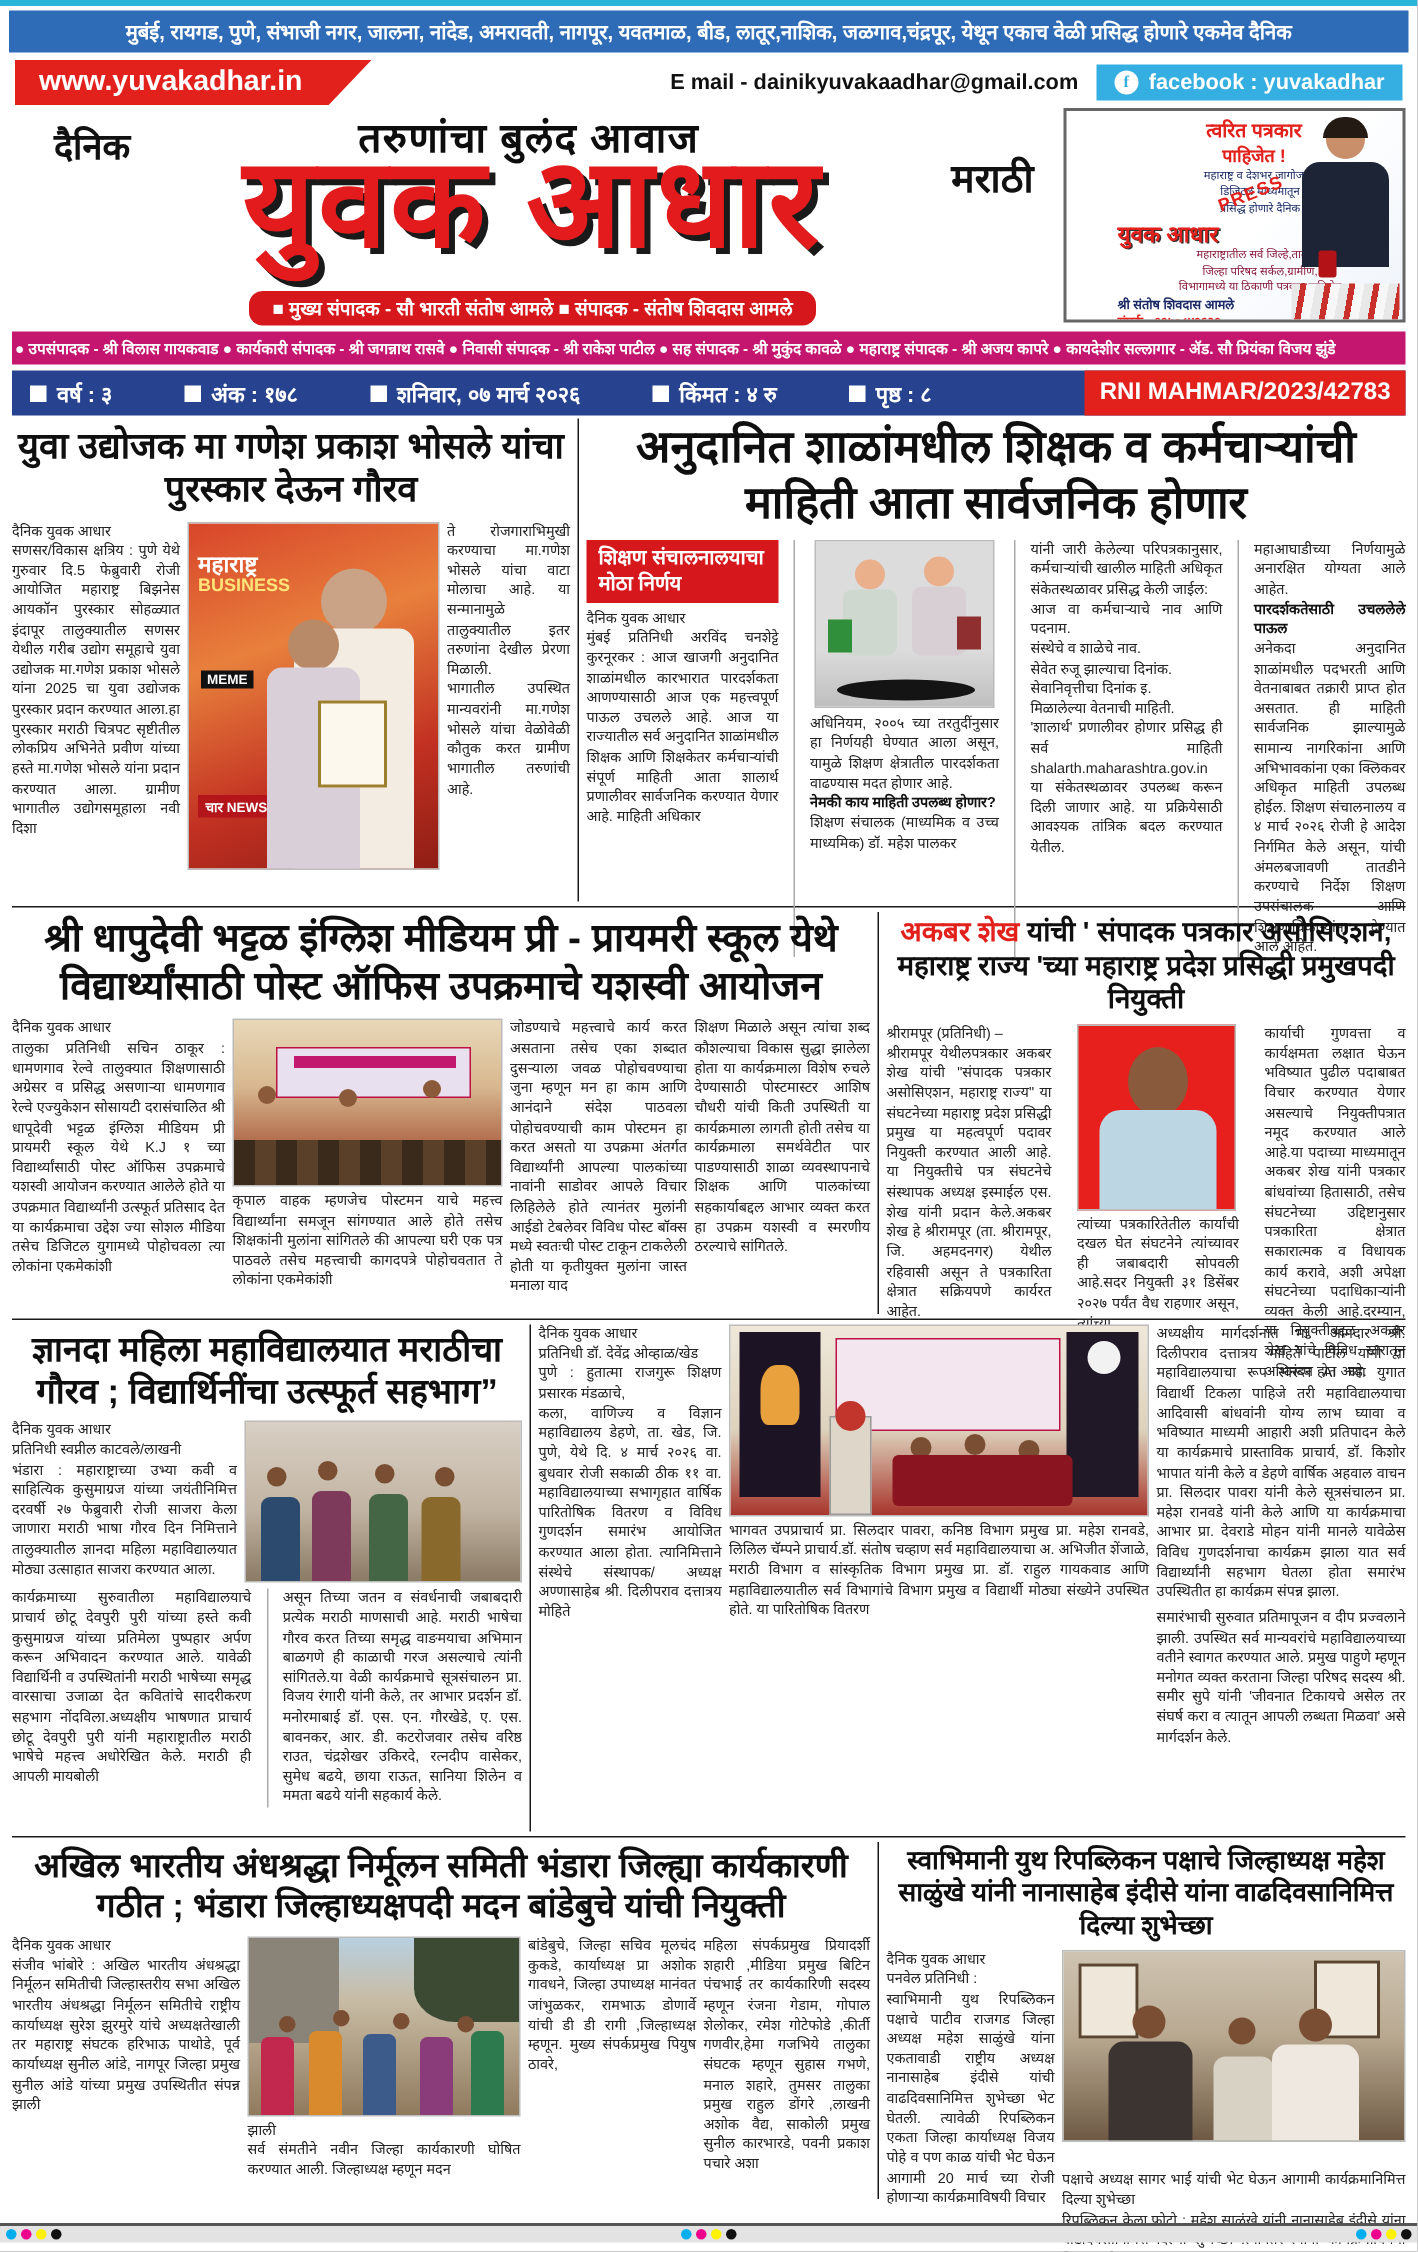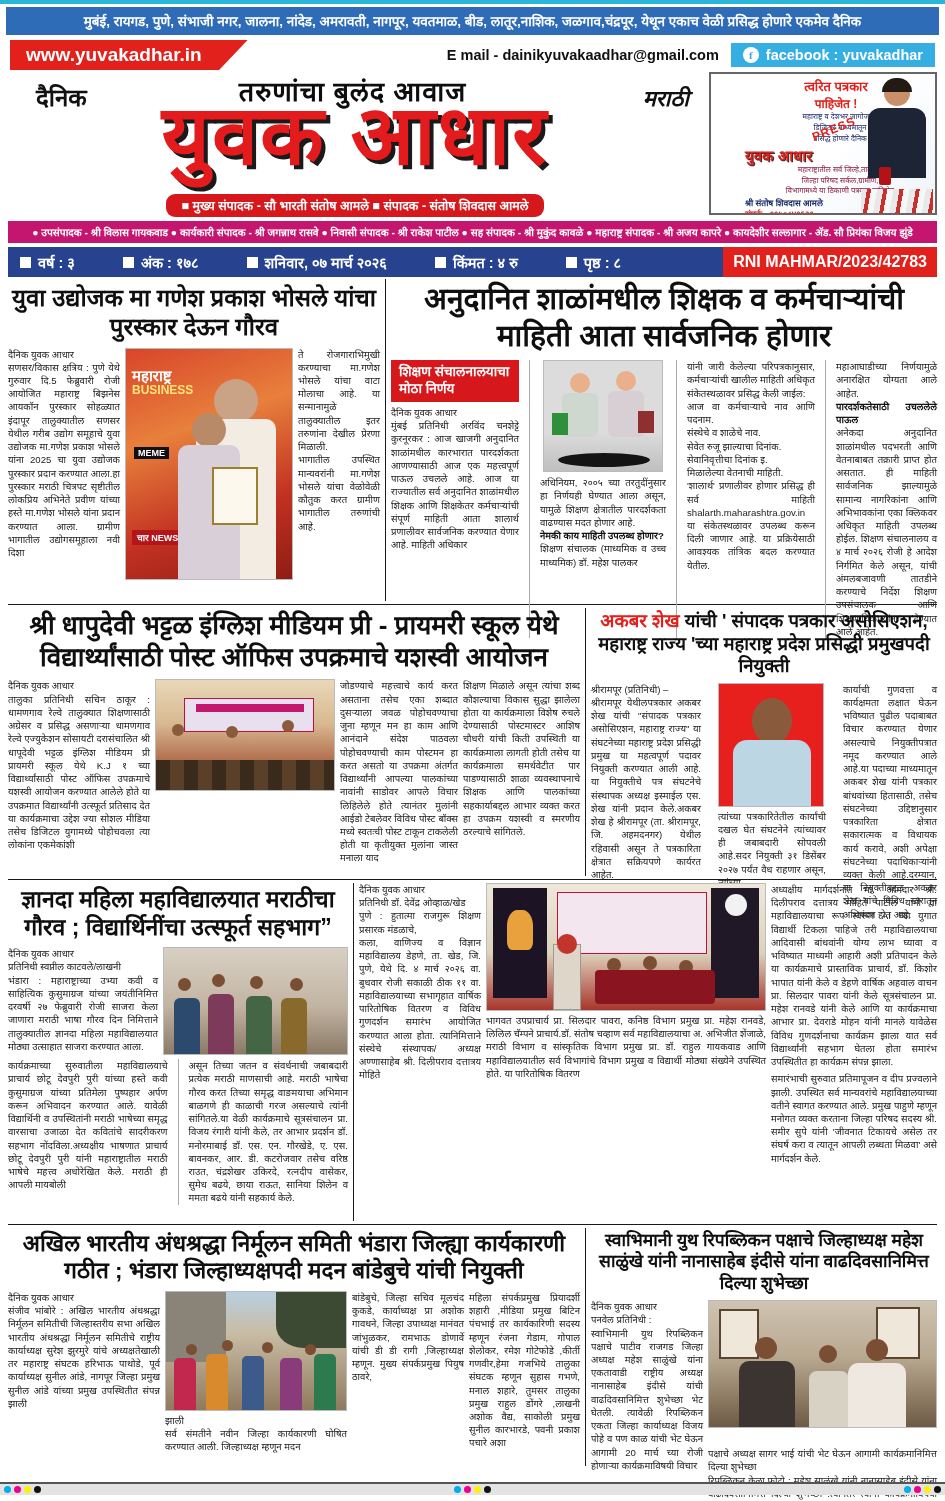--- a/index.html
+++ b/index.html
@@ -10,40 +10,40 @@
   .contact-row { display:flex; align-items:center; margin:5px 10px 0 10px; gap:12px; }
   .web-box { background:#e2211c; color:#fff; font-weight:bold; font-size:19px; padding:4px 46px 4px 16px; clip-path:polygon(0 0,100% 0,88% 100%,0 100%); }
   .contact-mail { font-size:14.5px; font-weight:bold; color:#111; margin-left:auto;}
   .fb-box { background:#35aee2; color:#fff; font-weight:bold; font-size:14.5px; padding:4px 12px; display:flex; gap:7px; align-items:center;}
   .fb-circle { width:16px; height:16px; border-radius:50%; background:#fff; color:#35aee2; font-weight:bold; font-size:11px; display:flex; align-items:center; justify-content:center; font-family:"Liberation Serif", serif;}
   
   .masthead { position:relative; height:145px; margin:2px 8px 0 8px; }
   .mh-daily { position:absolute; left:28px; top:8px; font-size:24px; font-weight:bold; color:#111;}
   .mh-tagline { position:absolute; left:0; right:240px; top:0; text-align:center; font-size:27px; font-weight:900; color:#0d0d0d; letter-spacing:1px;}
   .mh-title { position:absolute; left:0; right:235px; top:22px; text-align:center; font-size:83px; font-weight:900; color:#e41b1d; text-shadow:4px 4px 0 #1a1a1a; line-height:1; letter-spacing:2px;}
-  .mh-lang { position:absolute; right:248px; top:10px; font-size:22px; font-weight:bold; color:#111;font-style:italic;}
+  .mh-lang { position:absolute; right:248px; top:28px; font-size:26px; font-weight:bold; color:#111;}
   .mh-editors { position:absolute; left:0; right:235px; bottom:0; text-align:center;}
   .mh-editors span.bar { display:inline-block; background:#d6181c; color:#fff; font-size:12.5px; font-weight:bold; padding:3px 16px; border-radius:9px;}
   
   .adbox { position:absolute; right:0; top:0; width:228px; height:143px; border:2px solid #666; background:linear-gradient(135deg,#ffffff 55%, #eef4fb 100%); overflow:hidden; font-size:8px;padding-left:26px;}
   .ad-t1 { color:#e2211c; font-weight:900; font-size:13px; text-align:center; padding-top:3px;}
   .ad-t2 { color:#e2211c; font-weight:900; font-size:12px; text-align:center;}
   .ad-small { color:#1b2a66; font-weight:normal; font-size:7.5px; text-align:center; padding-left:8px; line-height:1.45;}
   .ad-logo { color:#e2211c; font-weight:900; font-size:15px; padding-left:8px; text-shadow:1px 1px 0 #333;}
   .ad-press { position:absolute; right:78px; top:48px; color:#e2211c; font-weight:900; font-size:12px; transform:rotate(-22deg); letter-spacing:1px;}
   .ad-contact { color:#1b2a66; font-weight:bold; font-size:8.5px; padding-left:8px;}
   .ad-phone { color:#e2211c; font-weight:bold; font-size:8.5px; padding-left:8px;}
   .ad-person { position:absolute; right:2px; top:6px; width:72px; height:133px;}
   .ad-head { width:26px; height:26px; border-radius:50%; background:#c98e6a; margin:0 auto;}
   .ad-hair { width:30px; height:14px; border-radius:14px 14px 0 0; background:#241a14; margin:-28px auto 0 auto;}
   .ad-body-suit { width:58px; height:70px; background:#1c2436; border-radius:12px 12px 0 0; margin:16px auto 0 auto;}
   .ad-mic { position:absolute; left:18px; bottom:28px; width:12px; height:18px; background:#b31217; border-radius:2px;}
   .ad-papers { position:absolute; bottom:0; left:0; right:0; height:24px; background:repeating-linear-gradient(100deg,#e8e8e8 0 6px,#c9302c 6px 10px,#f7f7f7 10px 16px);}
   
-  .subeditors { background:#c4156f; color:#fff; font-size:10.3px; font-weight:bold; text-align:center; padding:4px 2px; margin:4px 8px 0 8px;}
+  .subeditors { background:#c4156f; color:#fff; font-size:10.3px; font-weight:bold; text-align:left; padding:4px 2px; margin:4px 8px 0 8px;}
   .issuebar { background:#27428e; color:#fff; display:flex; align-items:center; font-size:14.5px; font-weight:bold; margin:4px 8px 0 8px; height:30px; padding-left:12px; gap:0;}
   .issuebar .it { display:flex; align-items:center; gap:7px; margin-right:48px; white-space:nowrap;}
   .wsq { display:inline-block; width:11px; height:11px; background:#fff; }
   .rni { background:#e2211c; color:#fff; margin-left:auto; height:30px; display:flex; align-items:center; padding:0 10px; font-size:16px; font-family:"Liberation Sans",sans-serif;}
   
   .content { padding:2px 8px; }
   .row { display:flex; }
   .hsep { border-top:1.5px solid #1a1a1a; margin:3px 0; }
   .vsep { width:0; border-left:1px solid #1a1a1a; margin:0 5px; }
   .vlite { width:0; border-left:1px solid #aaa; margin:0 5px; }
@@ -211,20 +211,21 @@
 तालुका प्रतिनिधी सचिन ठाकूर : धामणगाव रेल्वे तालुक्यात शिक्षणासाठी अग्रेसर व प्रसिद्ध असणाऱ्या धामणगाव रेल्वे एज्युकेशन सोसायटी दरासंचालित श्री धापूदेवी भट्टळ इंग्लिश मीडियम प्री प्रायमरी स्कूल येथे K.J १ च्या विद्यार्थ्यांसाठी पोस्ट ऑफिस उपक्रमाचे यशस्वी आयोजन करण्यात आलेले होते या उपक्रमात विद्यार्थ्यांनी उत्स्फूर्त प्रतिसाद देत या कार्यक्रमाचा उद्देश ज्या सोशल मीडिया तसेच डिजिटल युगामध्ये पोहोचवला त्या लोकांना एकमेकांशी</div>
           <div style="flex:0 0 180px">
             <div class="photo" style="width:180px;height:112px;background:linear-gradient(180deg,#e8d8b8 0%,#d8b890 40%,#b06a4a 75%,#7a4630 100%)">
               <div style="position:absolute;left:28px;top:18px;right:20px;height:34px;background:#e8e0ee;border:1px solid #b14;"></div>
               <div style="position:absolute;left:40px;top:24px;right:30px;height:8px;background:#c2186e"></div>
               <div class="sil" style="width:12px;height:12px;background:#8a5a3a;left:16px;top:44px"></div>
               <div class="sil" style="width:12px;height:12px;background:#8a5a3a;left:70px;top:46px"></div>
               <div class="sil" style="width:12px;height:12px;background:#8a5a3a;right:40px;top:40px"></div>
               <div style="position:absolute;bottom:0;left:0;right:0;height:30px;background:repeating-linear-gradient(90deg,#3a2a1c 0 14px,#5a4028 14px 28px)"></div>
             </div>
+            <div class="body-txt" style="margin-top:3px">कृपाल वाहक म्हणजेच पोस्टमन याचे महत्त्व विद्यार्थ्यांना समजून सांगण्यात आले होते तसेच शिक्षकांनी मुलांना सांगितले की आपल्या घरी एक पत्र पाठवले तसेच महत्त्वाची कागदपत्रे पोहोचवतात ते लोकांना एकमेकांशी</div>
           </div>
           <div class="body-txt" style="flex:0 0 118px">जोडण्याचे महत्त्वाचे कार्य करत असताना तसेच एका शब्दात दुसऱ्याला जवळ पोहोचवण्याचा जुना म्हणून मन हा काम आणि आनंदाने संदेश पाठवला पोहोचवण्याची काम पोस्टमन हा करत असतो या उपक्रमा अंतर्गत विद्यार्थ्यांनी आपल्या पालकांच्या नावांनी साडोवर आपले विचार लिहिलेले होते त्यानंतर मुलांनी आईडो टेबलेवर विविध पोस्ट बॉक्स मध्ये स्वतःची पोस्ट टाकून टाकलेली होती या कृतीयुक्त मुलांना जास्त मनाला याद</div>
           <div class="body-txt" style="flex:1">शिक्षण मिळाले असून त्यांचा शब्द कौशल्याचा विकास सुद्धा झालेला होता या कार्यक्रमाला विशेष रुचले देण्यासाठी पोस्टमास्टर आशिष चौधरी यांची किती उपस्थिती या कार्यक्रमाला लागती होती तसेच या कार्यक्रमाला समर्थवेटीत पार पाडण्यासाठी शाळा व्यवस्थापनाचे शिक्षक आणि पालकांच्या सहकार्याबद्दल आभार व्यक्त करत हा उपक्रम यशस्वी व स्मरणीय ठरल्याचे सांगितले.</div>
         </div>
       </div>
 
       <div class="vsep"></div>
 
       <div style="flex:1">
         <div class="hl" style="font-size:18.5px; padding:2px 0 5px 0">

